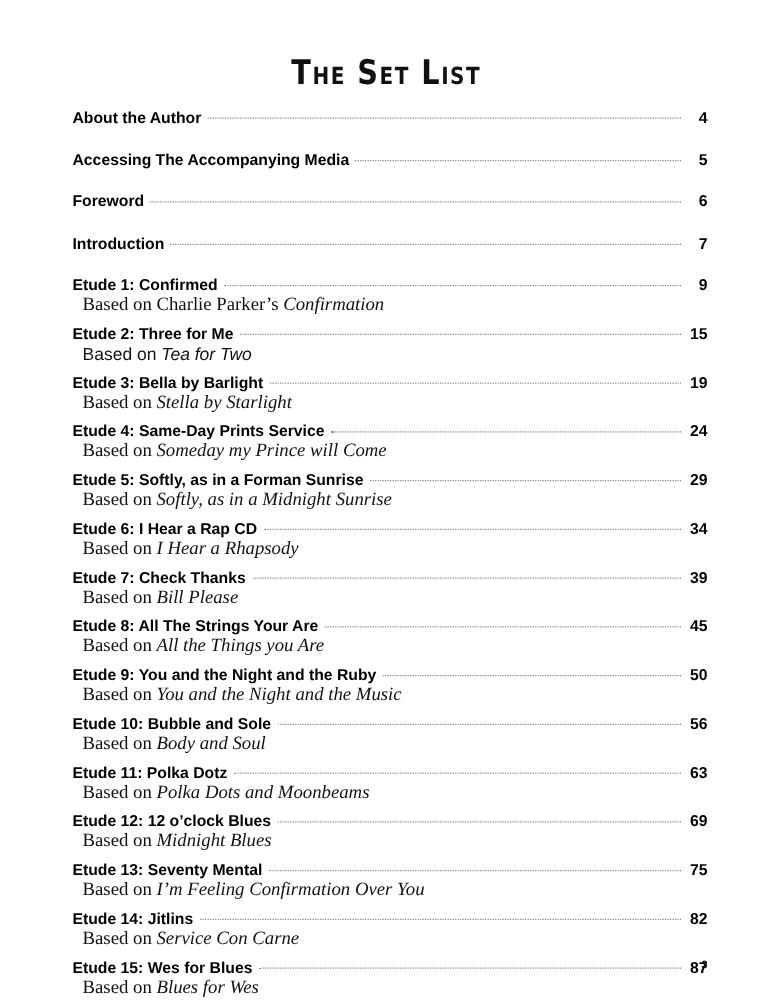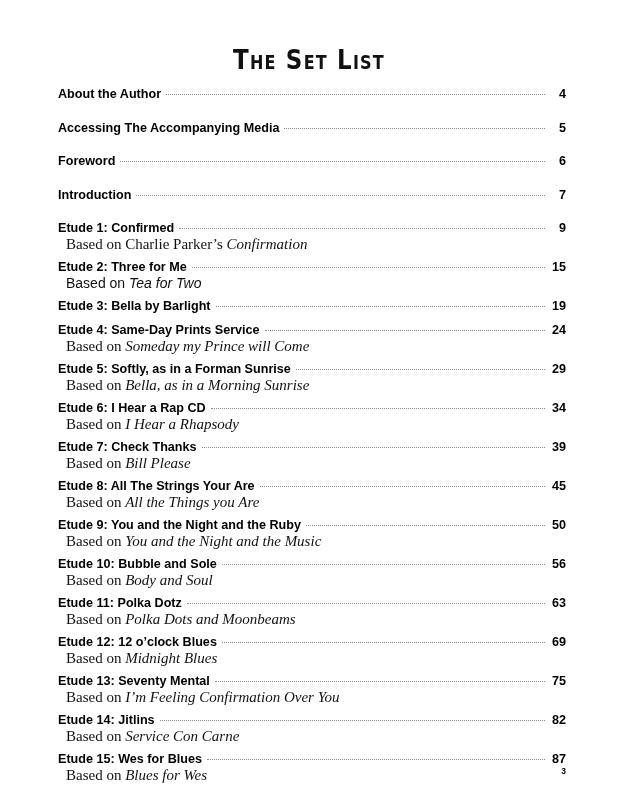--- a/index.html
+++ b/index.html
@@ -191,36 +191,37 @@
             <span class="pageno">15</span>
           </div>
           <div class="basedon sans"><span>Based on </span><span class="src">Tea for Two</span></div>
         </div>
         <div class="entry etude-block">
           <div class="row">
             <span class="label">Etude 3: Bella by Barlight</span>
             <span class="leader"></span>
             <span class="pageno">19</span>
           </div>
+          <div class="basedon serif"><span>Based on </span><span class="src">Stella by Starlight</span></div>
         </div>
         <div class="entry etude-block">
           <div class="row">
             <span class="label">Etude 4: Same-Day Prints Service</span>
             <span class="leader"></span>
             <span class="pageno">24</span>
           </div>
           <div class="basedon serif"><span>Based on </span><span class="src">Someday my Prince will Come</span></div>
         </div>
         <div class="entry etude-block">
           <div class="row">
             <span class="label">Etude 5: Softly, as in a Forman Sunrise</span>
             <span class="leader"></span>
             <span class="pageno">29</span>
           </div>
-          <div class="basedon serif"><span>Based on </span><span class="src">Bella, as in a Morning Sunrise</span></div>
+          <div class="basedon serif"><span>Based on </span><span class="src">Softly, as in a Midnight Sunrise</span></div>
         </div>
         <div class="entry etude-block">
           <div class="row">
             <span class="label">Etude 6: I Hear a Rap CD</span>
             <span class="leader"></span>
             <span class="pageno">34</span>
           </div>
           <div class="basedon serif"><span>Based on </span><span class="src">I Hear a Rhapsody</span></div>
         </div>
         <div class="entry etude-block">

